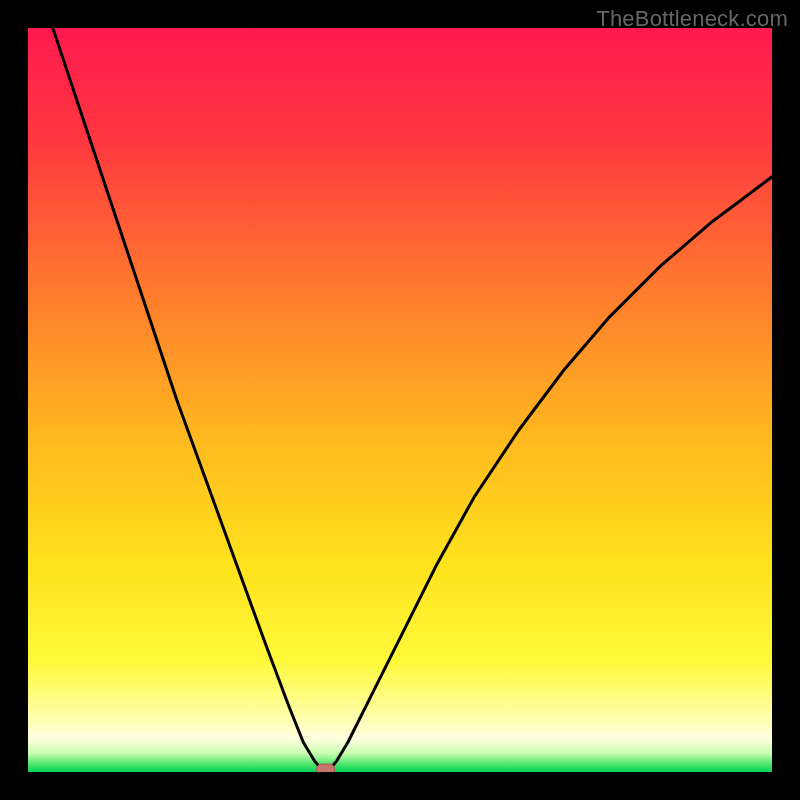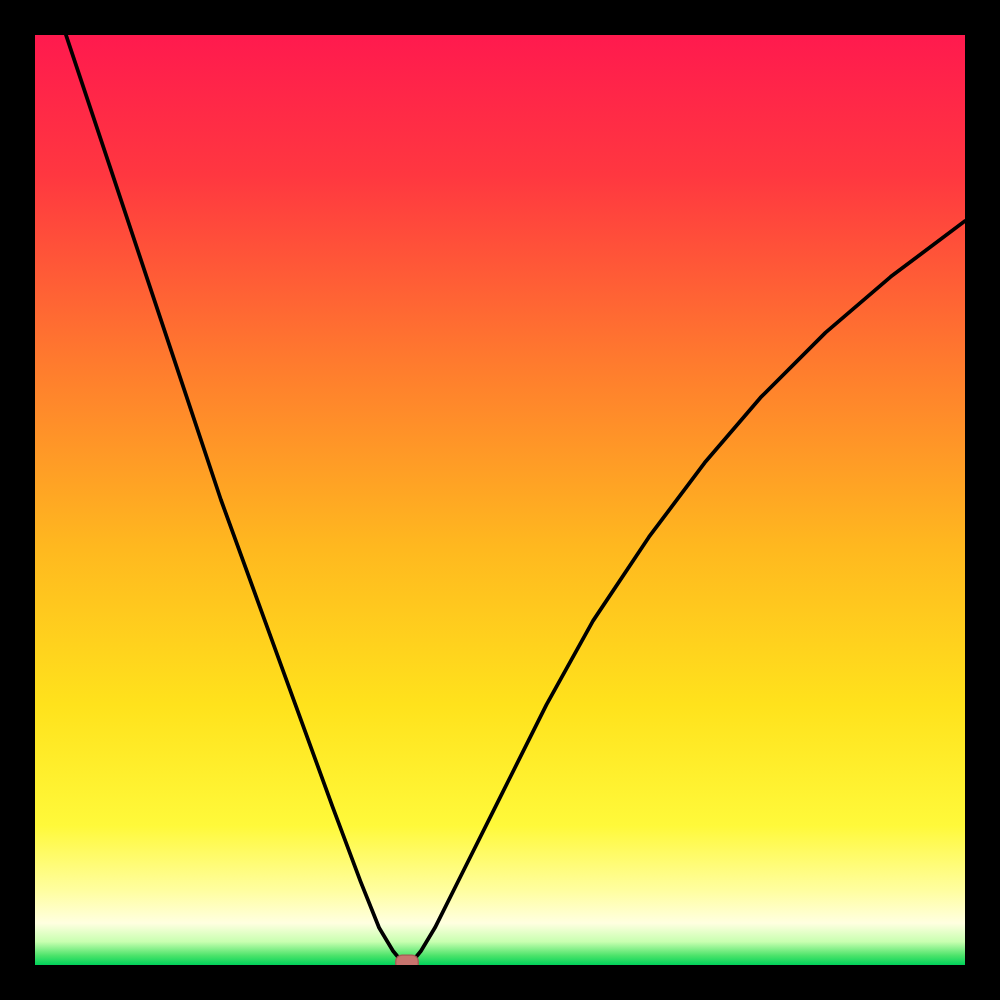--- a/index.html
+++ b/index.html
@@ -38,20 +38,21 @@
   }
   svg {
     display: block;
   }
 </style>
 </head>
 <body>
 
 <div class="container">
 
+  <div class="watermark">TheBottleneck.com</div>
 
   <div class="plot-wrap">
     <svg id="plot" width="744" height="744" viewBox="0 0 744 744">
       <defs>
         <linearGradient id="bg-grad" x1="0" y1="0" x2="0" y2="1">
             <stop offset="0%" stop-color="#ff1a4e"></stop>
             <stop offset="15%" stop-color="#ff3740"></stop>
             <stop offset="35%" stop-color="#ff7a2e"></stop>
             <stop offset="55.00000000000001%" stop-color="#ffb81f"></stop>
             <stop offset="72%" stop-color="#ffe21c"></stop>

